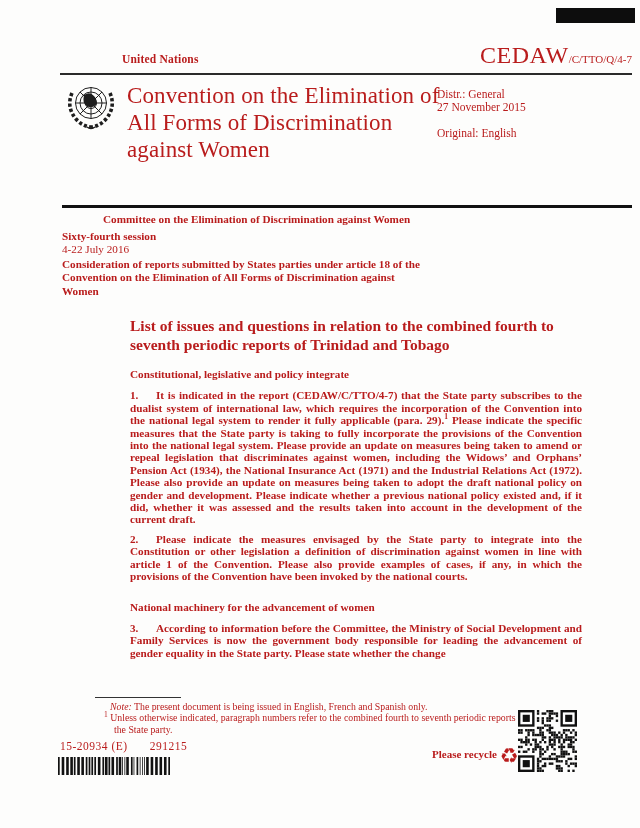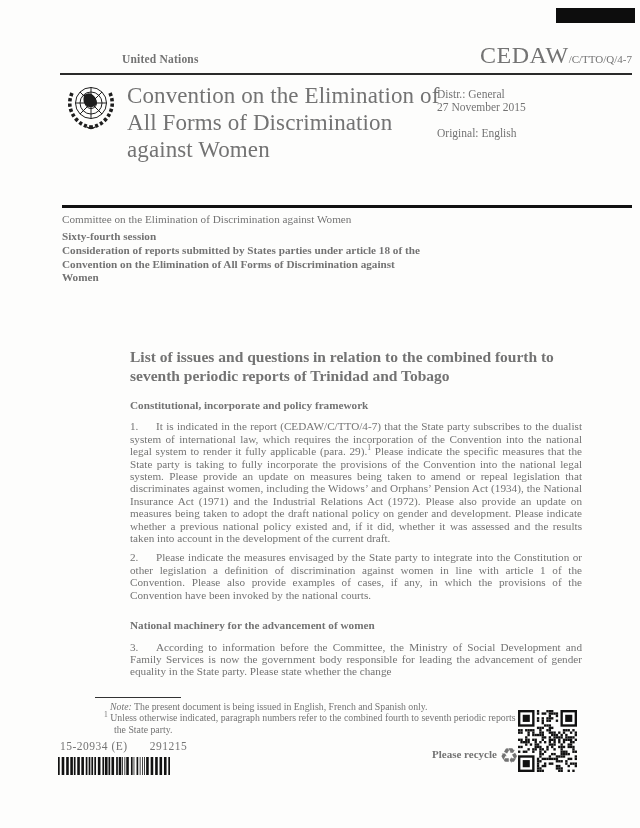--- a/index.html
+++ b/index.html
@@ -1,18 +1,18 @@
 <!DOCTYPE html>
 <html><head>
 <meta charset="utf-8">
 <style>
   html,body { margin:0; padding:0; background:#ffffff; }
   .page {
     position:relative; width:640px; height:828px; overflow:hidden;
-    background:#fdfdfc; color:#737373;
+    background:#fdfdfc; color:#b91c1c;
     font-family:"Liberation Serif", serif;
     -webkit-font-smoothing:antialiased;
   }
   .abs { position:absolute; }
 
   
   .artifact-bar { left:556px; top:8px; width:79px; height:15px; background:#0d0d0d; }
 
   
   .un-label { left:122px; top:53px; font-size:11.5px; font-weight:bold; letter-spacing:.2px; }
@@ -23,29 +23,29 @@
 
   .org-title { left:127px; top:83px; width:320px; font-size:23px; font-weight:normal; line-height:1.17; letter-spacing:.1px; }
 
   .distr-block { left:437px; top:88px; font-size:11.5px; line-height:13px; }
   .distr-original { margin-top:13px;font-family:Liberation Serif, serif; }
 
   .rule-thick { left:62px; top:205px; width:570px; height:3px; background:#111; }
 
   
   .session-block { left:62px; top:213px; font-size:11.2px; line-height:13.5px; }
-  .committee-name { width:312px; font-weight:normal; margin-bottom:3px; }
+  .committee-name { width:312px; font-weight:bold; margin-bottom:3px;margin-left:41px; }
   .session-name { font-weight:bold; }
   .consideration { width:362px; font-weight:bold; margin-top:1px; }
 
   
-  .main-col { left:130px; top:347px; width:452px; font-size:11.2px; line-height:12.4px; }
+  .main-col { left:130px; top:316px; width:452px; font-size:11.2px; line-height:12.4px; }
   .doc-title { font-size:15.5px; font-weight:bold; line-height:19px; margin:0 0 14px 0; }
   .sec-heading { font-weight:bold; margin:0 0 9px 0; }
-  .para { text-align:justify; margin:0 0 7px 0; }
+  .para { text-align:justify; margin:0 0 7px 0;font-weight:bold; }
   .para-num { display:inline-block; width:26px; }
   .para.p2 { margin-bottom:18px; }
   sup { font-size:7.5px; line-height:0; }
 
   
   .fn-rule { left:95px; top:697px; width:86px; height:1px; background:#333; }
   .fn-note { left:110px; top:701px; width:420px; font-size:9.8px; line-height:11.5px; }
   .fn-note .it { font-style:italic; }
   .fn-1 { left:104px; top:712px; width:424px; font-size:9.8px; line-height:11.5px; padding-left:10px; text-indent:-10px; }
 
@@ -96,27 +96,28 @@
     <div>Distr.: General</div>
     <div>27 November 2015</div>
     <div class="distr-original">Original: English</div>
   </div>
 
   <div class="abs rule-thick"></div>
 
   <div class="abs session-block">
     <div class="committee-name">Committee on the Elimination of Discrimination against Women</div>
     <div class="session-name">Sixty-fourth session</div>
+    <div>4-22 July 2016</div>
     <div class="consideration">Consideration of reports submitted by States parties under article 18 of the Convention on the Elimination of All Forms of Discrimination against Women</div>
   </div>
 
   <div class="abs main-col">
     <div class="doc-title">List of issues and questions in relation to the combined fourth to seventh periodic reports of Trinidad and Tobago</div>
 
-    <div class="sec-heading">Constitutional, incorporate and policy framework</div>
+    <div class="sec-heading">Constitutional, legislative and policy integrate</div>
 
     <div class="para"><span class="para-num">1.</span><span>It is indicated in the report (CEDAW/C/TTO/4-7) that the State party subscribes to the dualist system of international law, which requires the incorporation of the Convention into the national legal system to render it fully applicable (para. 29).</span><sup>1</sup><span> Please indicate the specific measures that the State party is taking to fully incorporate the provisions of the Convention into the national legal system. Please provide an update on measures being taken to amend or repeal legislation that discriminates against women, including the Widows’ and Orphans’ Pension Act (1934), the National Insurance Act (1971) and the Industrial Relations Act (1972). Please also provide an update on measures being taken to adopt the draft national policy on gender and development. Please indicate whether a previous national policy existed and, if it did, whether it was assessed and the results taken into account in the development of the current draft.</span></div>
 
     <div class="para p2"><span class="para-num">2.</span><span>Please indicate the measures envisaged by the State party to integrate into the Constitution or other legislation a definition of discrimination against women in line with article 1 of the Convention. Please also provide examples of cases, if any, in which the provisions of the Convention have been invoked by the national courts.</span></div>
 
     <div class="sec-heading">National machinery for the advancement of women</div>
 
     <div class="para"><span class="para-num">3.</span><span>According to information before the Committee, the Ministry of Social Development and Family Services is now the government body responsible for leading the advancement of gender equality in the State party. Please state whether the change</span></div>
   </div>
 

